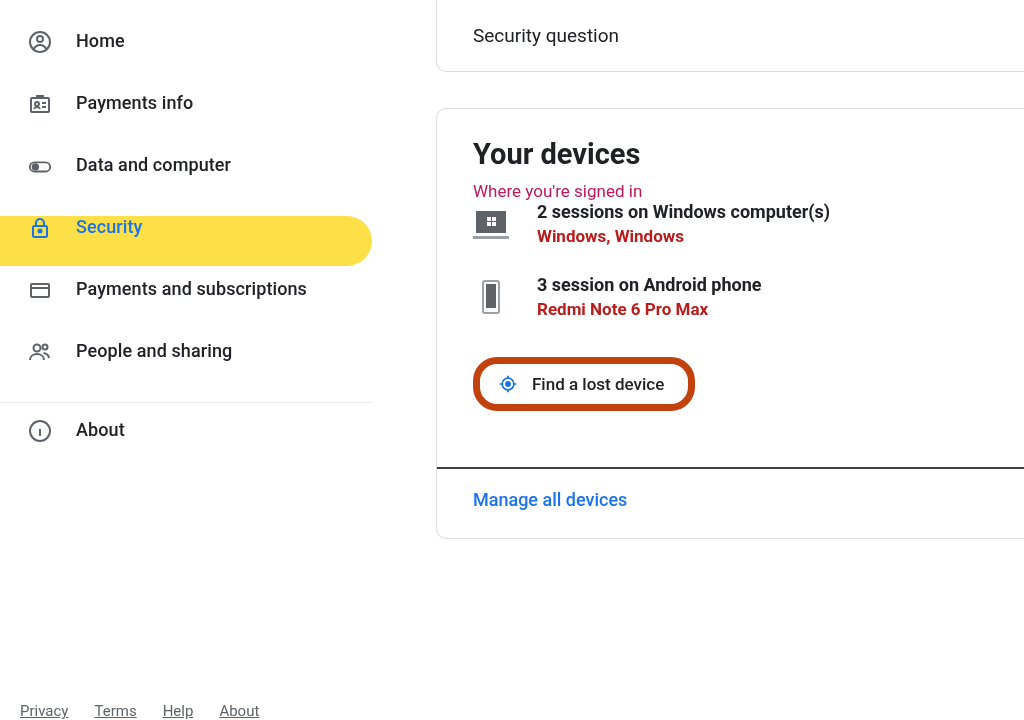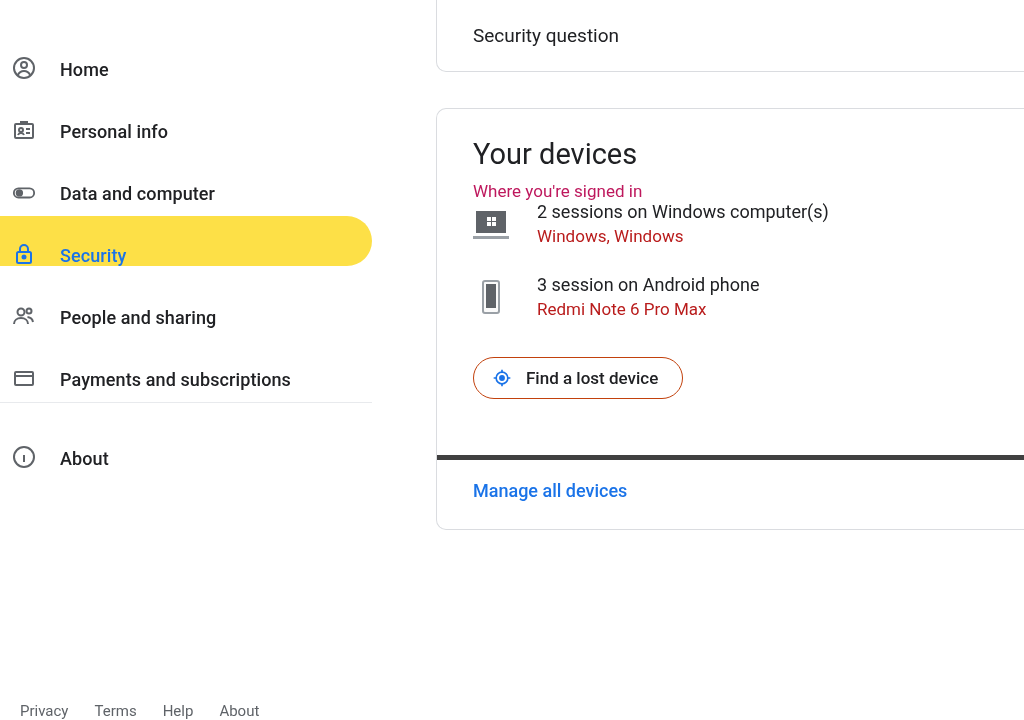--- a/index.html
+++ b/index.html
@@ -13,23 +13,23 @@
     }
     .sidebar {
       position: absolute;
       left: 0;
       top: 10px;
       width: 372px;
       padding-top: 20px;
     }
     .sidebar-item {
       display: flex;
-      align-items: flex-end;
+      align-items: flex-start;
       height: 50px;
-      padding-left: 12px;
+      padding-left: 28px;
       cursor: pointer;
       margin-bottom: 12px;
       border-top-right-radius: 30px;
       border-bottom-right-radius: 30px;
     }
     .sidebar-item.active { background: #fde047; }
     .sidebar-item .icon {
       width: 24px;
       height: 24px;
       display: flex;
@@ -57,20 +57,21 @@
       position: absolute;
       left: 20px;
       bottom: 0px;
       display: flex;
       gap: 26px;
     }
     .footer-links span {
       font-size: 15px;
       color: #5f6368;
       cursor: pointer;
+      text-decoration: underline;
     }
     .main {
       position: absolute;
       left: 436px;
       top: 0;
       right: 0;
       border-radius: 8px;
     }
     .card-top {
       border: 1px solid #dadce0;
@@ -90,33 +91,34 @@
       border-right: none;
       border-radius: 10px 0 0 10px;
       overflow: hidden;
     }
     .card-body {
       padding: 28px 0 56px 36px;
     }
     .card-title {
       font-size: 29px;
       color: #202124;
-      font-weight: 400;
+      font-weight: 700;
       margin-bottom: 10px;
     }
     .card-sub {
       font-size: 17px;
       color: #be185d;
     }
     .device-row {
       display: flex;
       align-items: center;
       gap: 28px;
       margin-bottom: 28px;
       cursor: pointer;
+      font-weight: bold;
     }
     .device-icon {
       width: 36px;
       height: 36px;
       display: flex;
       align-items: center;
       justify-content: center;
       flex: 0 0 36px;
     }
     .laptop-icon {
@@ -166,34 +168,34 @@
       margin-bottom: 4px;
     }
     .device-text .line2 {
       font-size: 17px;
       color: #b91c1c;
     }
     .find-btn {
       display: inline-flex;
       align-items: center;
       gap: 14px;
-      border: 1px solid #c2410c;
+      border: 7px solid #c2410c;
       border-radius: 24px;
       padding: 10px 24px 10px 18px;
       margin-top: 10px;
       cursor: pointer;
     }
     .find-btn .target-icon { color: #1a73e8; display:flex; }
     .find-btn .txt {
       font-size: 17px;
       color: #202124;
       font-weight: 500;
     }
     .card-footer {
-      border-top: 5px solid #404040;
+      border-top: 2px solid #404040;
       padding: 20px 0 28px 36px;
       cursor: pointer;
     }
     .card-footer .link {
       font-size: 18px;
       color: #1a73e8;
       font-weight: 500;
     }
   </style>
 </head>
@@ -212,60 +214,60 @@
   </div>
   <div class="sidebar-item">
     <span class="icon">
       <svg width="24" height="24" viewBox="0 0 24 24" fill="none" stroke="currentColor" stroke-width="2">
           <rect x="3" y="6" width="18" height="14" rx="1"></rect>
           <path d="M9 6V4h6v2"></path>
           <circle cx="9" cy="12" r="2"></circle>
           <path d="M14 11h4M14 15h4M6 17c.6-1.5 1.8-2 3-2s2.4.5 3 2"></path>
         </svg>
     </span>
-    <span class="label">Personal info</span>
+    <span class="label">Payments info</span>
   </div>
   <div class="sidebar-item">
     <span class="icon">
       <svg width="26" height="24" viewBox="0 0 26 24" fill="none" stroke="currentColor" stroke-width="2">
           <rect x="2" y="8" width="22" height="10" rx="5"></rect>
           <circle cx="8" cy="13" r="3" fill="currentColor"></circle>
         </svg>
     </span>
     <span class="label">Data and computer</span>
   </div>
   <div class="sidebar-item active">
     <span class="icon">
       <svg width="24" height="24" viewBox="0 0 24 24" fill="none" stroke="currentColor" stroke-width="2">
           <rect x="5" y="10" width="14" height="11" rx="1.5"></rect>
           <path d="M8 10V7a4 4 0 0 1 8 0v3"></path>
           <circle cx="12" cy="15" r="1.5" fill="currentColor"></circle>
         </svg>
     </span>
     <span class="label">Security</span>
+  </div>
+  <div class="sidebar-item">
+    <span class="icon">
+      <svg width="24" height="24" viewBox="0 0 24 24" fill="none" stroke="currentColor" stroke-width="2">
+          <rect x="3" y="6" width="18" height="13" rx="1"></rect>
+          <path d="M3 10h18"></path>
+        </svg>
+    </span>
+    <span class="label">Payments and subscriptions</span>
   </div>
   <div class="sidebar-item">
     <span class="icon">
       <svg width="24" height="24" viewBox="0 0 24 24" fill="none" stroke="currentColor" stroke-width="2">
           <circle cx="9" cy="8" r="3.5"></circle>
           <path d="M2 20c0-3.5 3-6 7-6s7 2.5 7 6"></path>
           <circle cx="17" cy="7" r="2.5"></circle>
           <path d="M15.5 13c2.8.4 5 2.3 5.5 5"></path>
         </svg>
     </span>
     <span class="label">People and sharing</span>
-  </div>
-  <div class="sidebar-item">
-    <span class="icon">
-      <svg width="24" height="24" viewBox="0 0 24 24" fill="none" stroke="currentColor" stroke-width="2">
-          <rect x="3" y="6" width="18" height="13" rx="1"></rect>
-          <path d="M3 10h18"></path>
-        </svg>
-    </span>
-    <span class="label">Payments and subscriptions</span>
   </div>
   <hr class="divider">
   <div class="sidebar-item">
     <span class="icon">
       <svg width="24" height="24" viewBox="0 0 24 24" fill="none" stroke="currentColor" stroke-width="2">
           <circle cx="12" cy="12" r="10"></circle>
           <path d="M12 8h.01M11 11h1v5h1"></path>
         </svg>
     </span>
     <span class="label">About</span>

